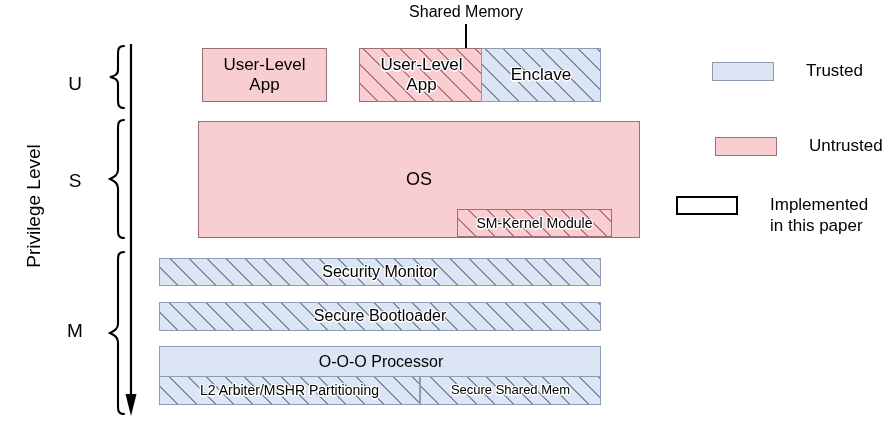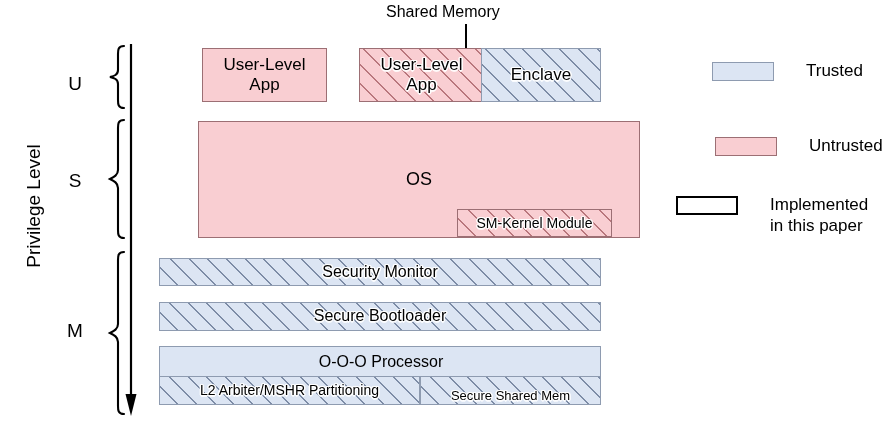--- a/index.html
+++ b/index.html
@@ -46,21 +46,21 @@
   #security-monitor-box{left:159px;top:258px;width:442px;height:28px;font-size:16px;}
   #secure-bootloader-box{left:159px;top:302px;width:442px;height:29px;font-size:16px;}
 
   #processor-box     {left:159px;top:346px;width:442px;height:59px;}
   #processor-title   {position:absolute;left:0;top:0;width:442px;height:30px;
                       display:flex;align-items:center;justify-content:center;
                       font-size:16px;z-index:3;}
   #l2-arbiter-box    {left:160px;top:376px;width:260px;height:28px;font-size:14px;
                       border-left:none;border-bottom:none;}
   #secure-shared-mem-box{left:420px;top:376px;width:180px;height:28px;font-size:13px;
-                      border-right:none;border-bottom:none;align-items:flex-end;}
+                      border-right:none;border-bottom:none;}
 
   
   #privilege-axis-label{position:absolute;left:-66px;top:195px;width:200px;
         transform:rotate(-90deg);text-align:center;font-size:19px;}
   #privilege-arrow{position:absolute;left:125px;top:44px;width:14px;height:372px;}
 
   .level-letter{position:absolute;font-size:19px;text-align:center;width:26px;}
   #level-U{left:62px;top:73px;}
   #level-S{left:62px;top:170px;}
   #level-M{left:62px;top:320px;}
@@ -73,21 +73,21 @@
   .legend-swatch{width:62px;height:19px;box-sizing:border-box;flex:0 0 auto;}
   .legend-text{margin-left:32px;font-size:17px;line-height:1.25;white-space:pre-line;}
   #legend-trusted{top:12px;padding-left:36px;}
   #legend-untrusted{top:87px;}
   #legend-implemented{top:146px;}
   #legend-implemented .legend-swatch{background:#ffffff;border:2px solid #000;}
   .legend-row-label{position:relative;top:-2px;}
 
   
   #shared-memory-label{position:absolute;left:386px;top:3px;width:160px;
-        font-size:16px;}
+        text-align:center;font-size:16px;}
   #shared-memory-arrow{position:absolute;left:459px;top:24px;width:14px;height:54px;}
 </style>
 </head>
 <body>
 
 <div class="canvas">
 
   <div id="privilege-axis-label">Privilege Level</div>
 
   <div id="privilege-arrow">

